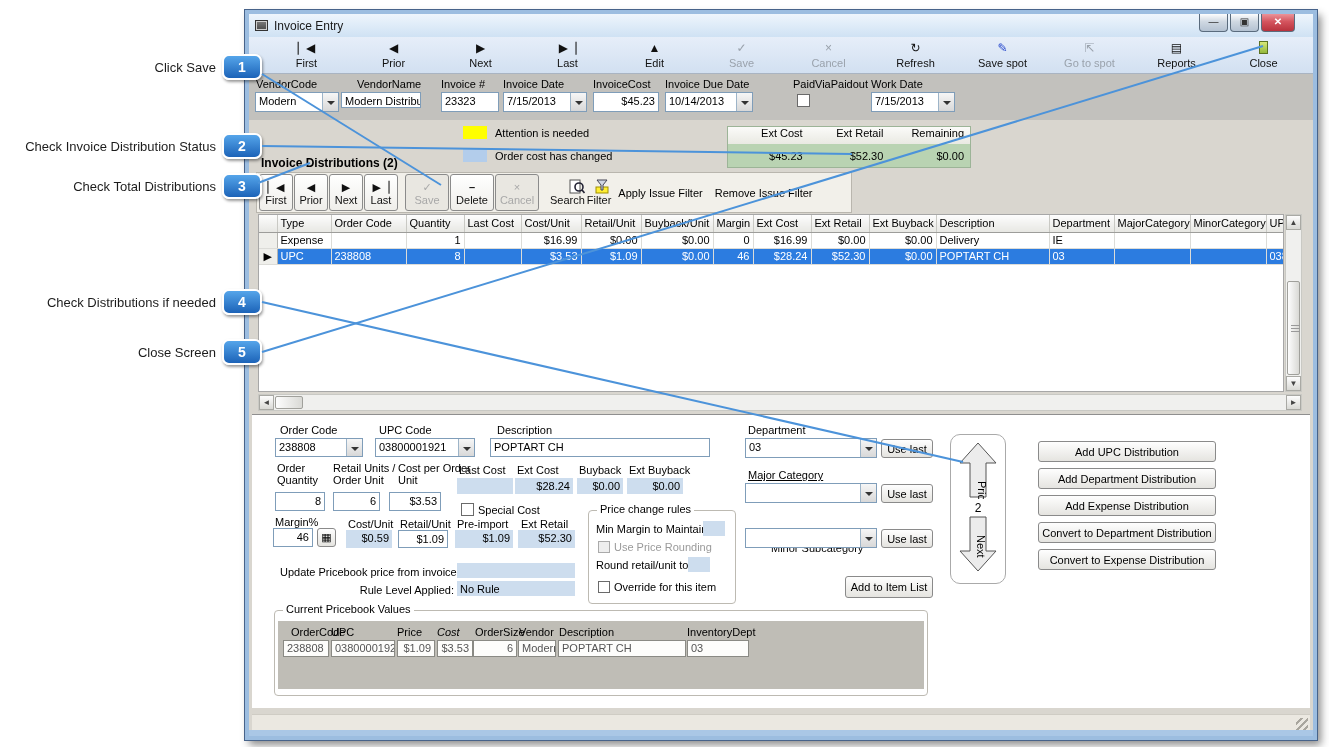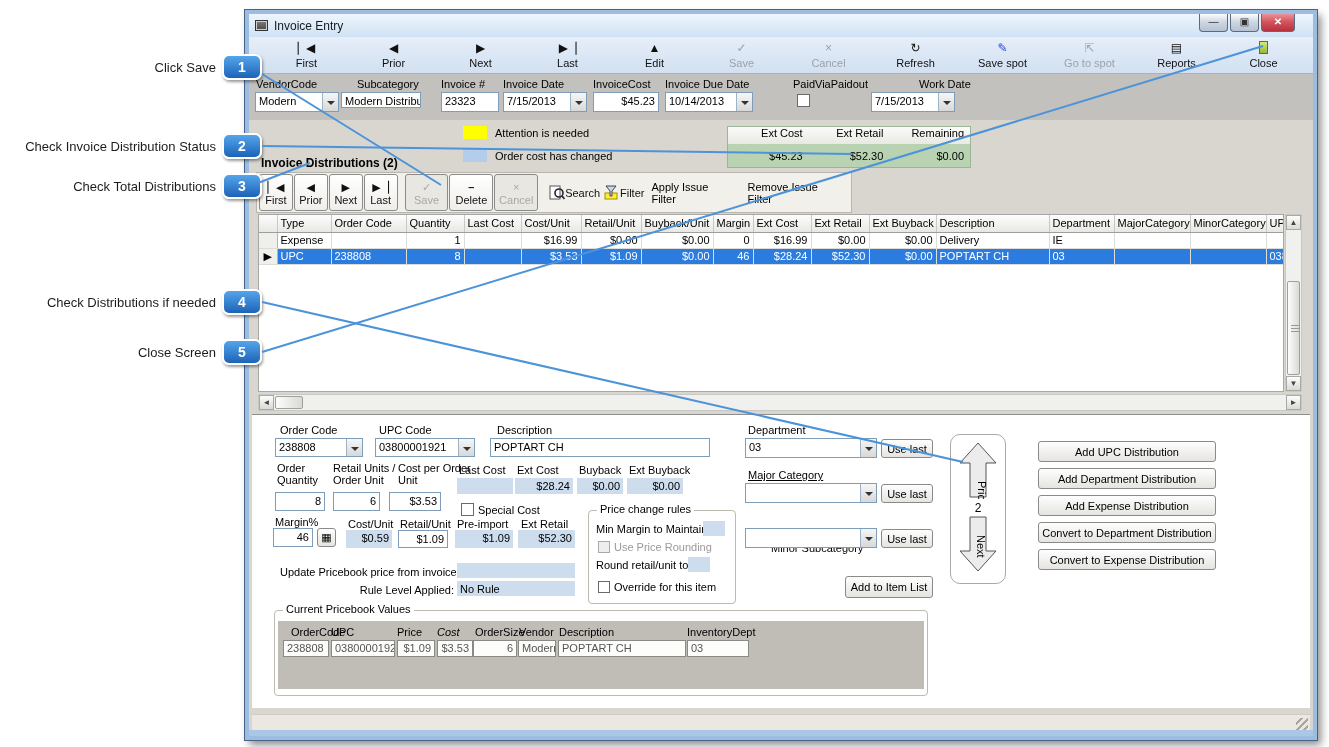--- a/index.html
+++ b/index.html
@@ -69,21 +69,21 @@
                   background:#f2f0ea; border:1px solid #b9b6ae; display:flex; align-items:center;
                   padding-left:2px; }
   .dbtn { width:34px; height:37px; background:linear-gradient(#ffffff,#efeeea);
           border:1px solid #8b8b8b; border-radius:3px; margin-right:1px;
           display:flex; flex-direction:column; align-items:center; justify-content:center; }
   .dbtn .tb-ico { height:14px; font-size:11px; }
   .dbtn .tb-lbl { font-size:11px; }
   .dbtn.wide { width:44px; }
   .dbtn.disabled { background:#e9e7e1; }
   .dbtn.disabled .tb-ico, .dbtn.disabled .tb-lbl { color:#a8a8a8; }
-  .flat-tool { height:37px; display:flex; flex-direction:row; align-items:center;
+  .flat-tool { height:37px; display:flex; flex-direction:column; align-items:flex-end;
                justify-content:center; margin:0 1px; }
   .flat-tool .tb-lbl { font-size:11px; }
   .txt-tool { height:37px; display:flex; align-items:center; padding:0 6px; font-size:11px; }
 
   
   .grid-wrap { position:absolute; left:9px; top:200px; width:1026px; height:178px;
                background:#fff; border:1px solid #a7a7a7; overflow:hidden; }
   table.grid { border-collapse:collapse; table-layout:fixed; width:1047px; }
   .grid th { font-weight:normal; text-align:left; background:linear-gradient(#fdfdfd,#e7e7e3);
              border-right:1px solid #c9c9c4; border-bottom:1px solid #9d9d9a; padding:1px 3px;
@@ -211,39 +211,39 @@
         <span class="tb-lbl">Close</span>
         </div>
     </div>
 
     <div class="vendor-strip"></div>
     <div class="lbl" style="left:7px; top:64px;">VendorCode</div>
     <div class="combo" style="left:6px; top:78px; width:84px; height:20px;">
       <span class="val">Modern</span>
         <span class="drop"></span>
       </div>
-    <div class="lbl" style="left:108px; top:64px;">Subcategory</div>
+    <div class="lbl" style="left:108px; top:64px;">VendorName</div>
     <div class="field" style="left:92px; top:78px; width:80px; height:16px;">Modern Distribu</div>
     <div class="lbl" style="left:192px; top:64px;">Invoice #</div>
     <div class="field" style="left:192px; top:78px; width:58px; height:20px;">23323</div>
     <div class="lbl" style="left:254px; top:64px;">Invoice Date</div>
     <div class="combo" style="left:254px; top:78px; width:84px; height:20px;">
       <span class="val">7/15/2013</span>
         <span class="drop"></span>
       </div>
     <div class="lbl" style="left:344px; top:64px;">InvoiceCost</div>
     <div class="field right" style="left:344px; top:78px; width:66px; height:20px;">$45.23</div>
     <div class="lbl" style="left:416px; top:64px;">Invoice Due Date</div>
     <div class="combo" style="left:416px; top:78px; width:88px; height:20px;">
       <span class="val">10/14/2013</span>
         <span class="drop"></span>
       </div>
     <div class="lbl" style="left:544px; top:64px;">PaidViaPaidout</div>
     <div class="checkbox" style="left:548px; top:80px;"></div>
-    <div class="lbl" style="left:622px; top:64px;margin-left:48px;">Work Date</div>
+    <div class="lbl" style="left:622px; top:64px;">Work Date</div>
     <div class="combo" style="left:622px; top:78px; width:84px; height:20px;">
       <span class="val">7/15/2013</span>
         <span class="drop"></span>
       </div>
 
     <div class="swatch" style="left:214px; top:112px; background:#ffff00;"></div>
     <div class="lbl" style="left:246px; top:113px;">Attention is needed</div>
     <div class="swatch" style="left:214px; top:135px; background:#b3cdeb;"></div>
     <div class="lbl" style="left:246px; top:136px;">Order cost has changed</div>
 

